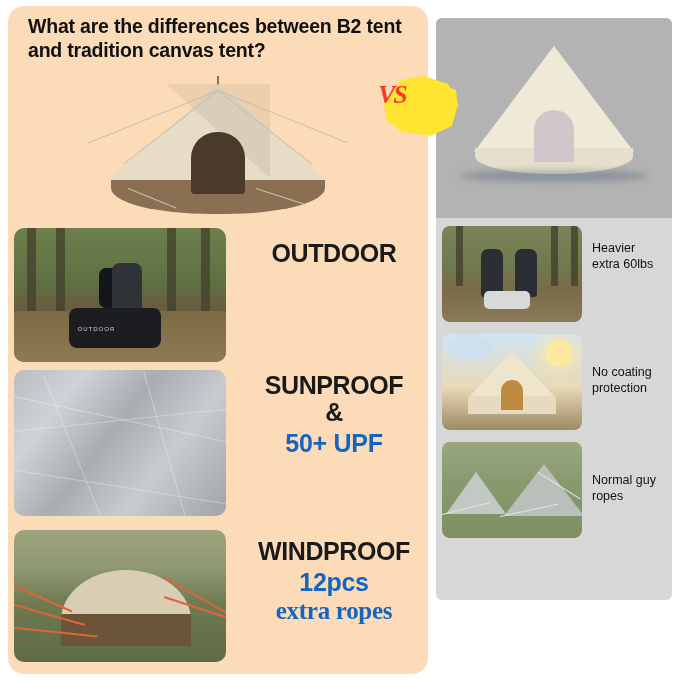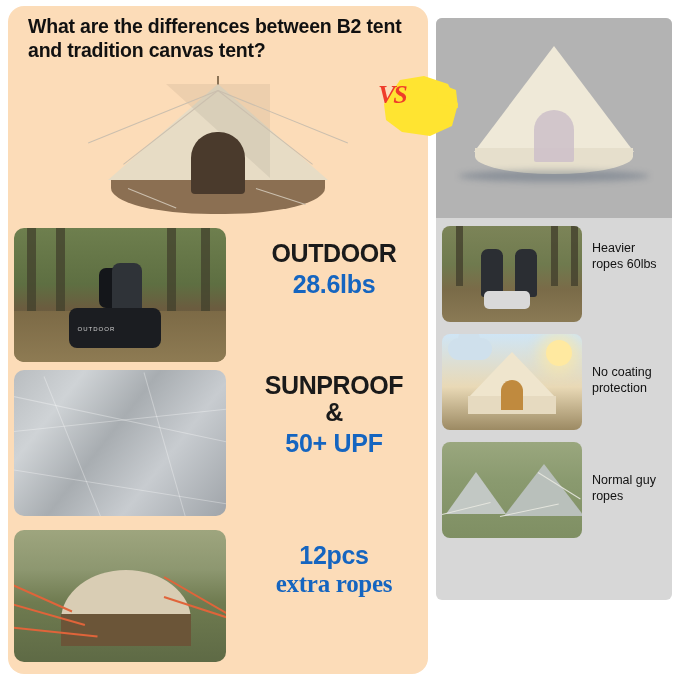--- a/index.html
+++ b/index.html
@@ -514,21 +514,20 @@
           <div class="trunk" style="left:88%;"></div>
           <div class="ground"></div>
           <div class="pack"></div>
           <div class="person"></div>
           <div class="duffel"></div>
           <div class="duffel-label">OUTDOOR</div>
         </div>
       </div>
       <div class="feat-text" style="top:12px;">
         <div class="feat-title">OUTDOOR</div>
-        <div class="feat-sub">28.6lbs</div>
       </div>
     </div>
 
     <div class="feat" style="top:364px;">
       <div class="feat-img" style="top:0;height:146px;">
         <div class="ph-fabric">
           <div class="crease" style="left:-10px;top:24px;width:240px;transform:rotate(12deg);"></div>
           <div class="crease" style="left:-10px;top:62px;width:240px;transform:rotate(-6deg);"></div>
           <div class="crease" style="left:-10px;top:98px;width:240px;transform:rotate(9deg);"></div>
           <div class="crease" style="left:30px;top:6px;width:180px;transform:rotate(68deg);"></div>
@@ -548,20 +547,21 @@
           <div class="tent"></div>
           <div class="tent-dark"></div>
           <div class="rope" style="left:-6px;top:52px;width:70px;transform:rotate(24deg);"></div>
           <div class="rope" style="left:-6px;top:72px;width:80px;transform:rotate(16deg);"></div>
           <div class="rope" style="left:-6px;top:96px;width:90px;transform:rotate(6deg);"></div>
           <div class="rope" style="left:150px;top:46px;width:80px;transform:rotate(30deg);"></div>
           <div class="rope" style="left:150px;top:66px;width:80px;transform:rotate(18deg);"></div>
         </div>
       </div>
       <div class="feat-text" style="top:8px;">
+        <div class="feat-title">WINDPROOF</div>
         <div class="feat-sub">12pcs</div>
         <div class="feat-sub" style="margin-top:0;font-family:Liberation Serif, serif;">extra ropes</div>
       </div>
     </div>
   </div>
 
   <div class="vs-badge">
     <svg width="86" height="66" viewBox="0 0 86 66">
       <path d="M6,30 L22,6 L46,2 L70,10 L80,30 L74,52 L52,62 L24,58 L8,46 Z" fill="#ffe431"></path>
       <path d="M58,8 L78,16 L80,34 L60,30 Z" fill="#ffe431"></path>
@@ -584,21 +584,21 @@
           <div class="trunk" style="left:10%;"></div>
           <div class="trunk" style="left:78%;"></div>
           <div class="trunk" style="left:92%;"></div>
           <div class="p1"></div>
           <div class="p2"></div>
           <div class="bag"></div>
         </div>
       </div>
       <div class="rrow-text" style="top:14px;">
         <div>Heavier</div>
-        <div>ropes 60lbs</div>
+        <div>extra 60lbs</div>
       </div>
     </div>
 
     <div class="rrow" style="top:316px;">
       <div class="rrow-img" style="top:0;height:96px;">
         <div class="rp-weather">
           <div class="cloud"></div>
           <div class="sun"></div>
           <div class="tent"></div>
           <div class="tent-base"></div>

